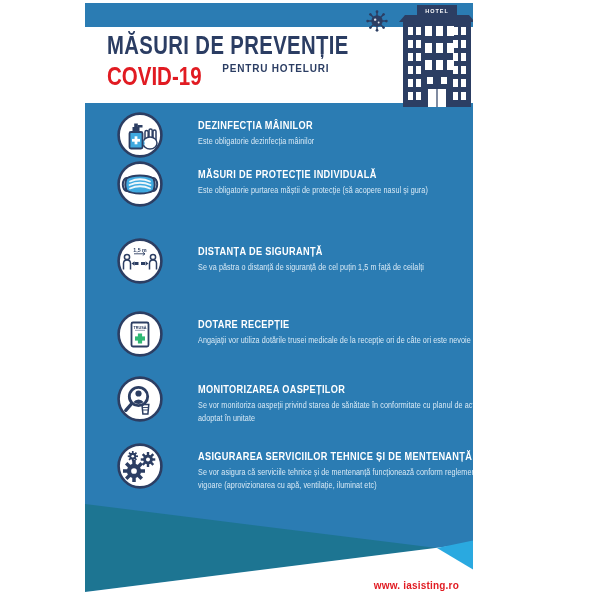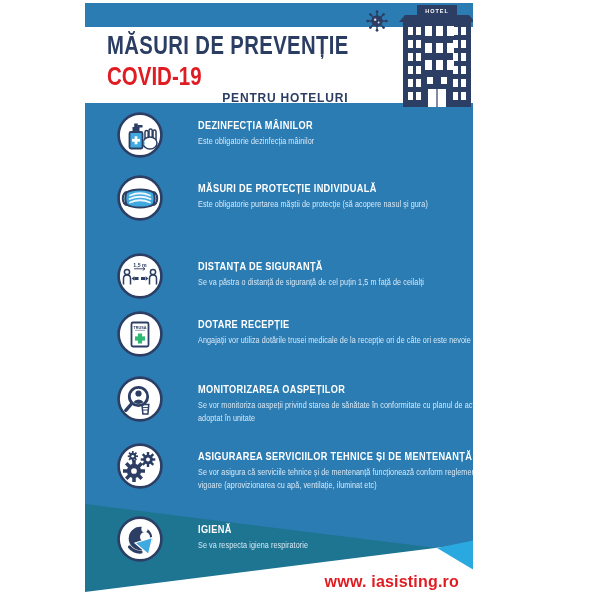--- a/index.html
+++ b/index.html
@@ -8,33 +8,33 @@
   .poster{position:absolute;left:85px;top:3px;width:388px;height:594px;background:#ffffff;overflow:hidden;}
   .band{position:absolute;left:0;top:0;width:430px;height:24px;background:#2b7cb3;z-index:1;}
   .content{position:absolute;left:0;top:100px;width:430px;height:494px;background:#2b7cb3;z-index:0;}
   .bottom-shapes{position:absolute;left:0;top:493px;width:430px;height:101px;z-index:1;display:block;}
   .header{position:absolute;left:22px;top:28px;z-index:3;}
   .main-title{font-size:26px;font-weight:bold;color:#2b3d63;white-space:nowrap;line-height:1.1;
       transform:scaleX(.78);transform-origin:left top;letter-spacing:.5px;}
   .sub-row{display:flex;align-items:flex-start;margin-top:3px;}
   .covid{font-size:25px;font-weight:bold;color:#e11b22;white-space:nowrap;display:inline-block;
       transform:scaleX(.82);transform-origin:left bottom;line-height:1.05;}
-  .audience{font-size:12px;font-weight:bold;color:#2b3d63;letter-spacing:.8px;white-space:nowrap;margin-top:28px;}
+  .audience{font-size:10px;font-weight:bold;color:#2b3d63;letter-spacing:.8px;white-space:nowrap;}
   .hotel{position:absolute;left:306px;top:2px;z-index:2;}
   .virus{position:absolute;z-index:2;}
   .v1{left:281px;top:7px;}
   .v2{left:395px;top:30px;}
   .v3{left:402px;top:81px;}
   .item{position:absolute;left:32px;display:flex;align-items:flex-start;z-index:2;}
-  .i1{top:109px}.i2{top:172px}.i3{top:250px}.i4{top:308px}.i5{top:373px}.i6{top:440px}.i7{top:513px}
+  .i1{top:109px}.i2{top:158px}.i3{top:235px}.i4{top:308px}.i5{top:373px}.i6{top:440px}.i7{top:513px}
   .icon-svg{flex:none;display:block;}
   .item-text{margin-left:35px;margin-top:7px;width:394px;transform:scaleX(.8);transform-origin:left top;}
   .item-title{font-size:11.5px;font-weight:bold;color:#ffffff;letter-spacing:.4px;white-space:nowrap;line-height:1.15;}
   .item-desc{font-size:9px;color:#d9eaf6;margin-top:3px;line-height:1.38;letter-spacing:.1px;}
-  .website{position:absolute;right:14px;bottom:6px;font-size:16px;font-weight:bold;color:#e11b22;
+  .website{position:absolute;right:14px;bottom:6px;font-size:10px;font-weight:bold;color:#e11b22;
       z-index:3;letter-spacing:.2px;cursor:pointer;text-align:center;}
 </style>
 </head>
 <body>
 
 <div class="poster">
 
   <div class="band"></div>
   <div class="content"></div>
 
@@ -265,29 +265,15 @@
       <use href="#gearSym" x="6" y="17" width="22" height="22"></use>
       <use href="#gearSym" x="23.5" y="9" width="15" height="15"></use>
       <use href="#gearSym" x="10.5" y="8" width="10.5" height="10.5"></use>
     </svg>
     <div class="item-text">
       <div class="item-title">ASIGURAREA SERVICIILOR TEHNICE ȘI DE MENTENANȚĂ</div>
       <div class="item-desc">Se vor asigura că serviciile tehnice și de mentenanță funcționează conform reglementărilor în vigoare (aprovizionarea cu apă,  ventilație, iluminat etc)</div>
     </div>
   </div>
 
-  <div class="item i7">
-    <svg class="icon-svg" width="46" height="46" viewBox="0 0 46 46">
-      <circle cx="23" cy="23" r="21.4" fill="#ffffff" stroke="#2c3e63" stroke-width="2.6"></circle>
-      <circle cx="23.5" cy="22.5" r="11.8" fill="#2c3e63"></circle>
-      <circle cx="28" cy="21" r="5" fill="#ffffff"></circle>
-      <circle cx="27.5" cy="13" r="3.2" fill="#ffffff"></circle>
-      <polygon points="18,27 35.5,21.5 31.5,38.5" fill="#3fa9e0" stroke="#ffffff" stroke-width="1.2"></polygon>
-      <path d="M12.5,31 q4.5,5.5 11.5,5" stroke="#2c3e63" stroke-width="3.2" fill="none" stroke-linecap="round"></path>
-    </svg>
-    <div class="item-text">
-      <div class="item-title">IGIENĂ</div>
-      <div class="item-desc">Se va respecta igiena respiratorie</div>
-    </div>
-  </div>
 
   <div class="website">www. iasisting.ro</div>
 </div>
 
 </body></html>

